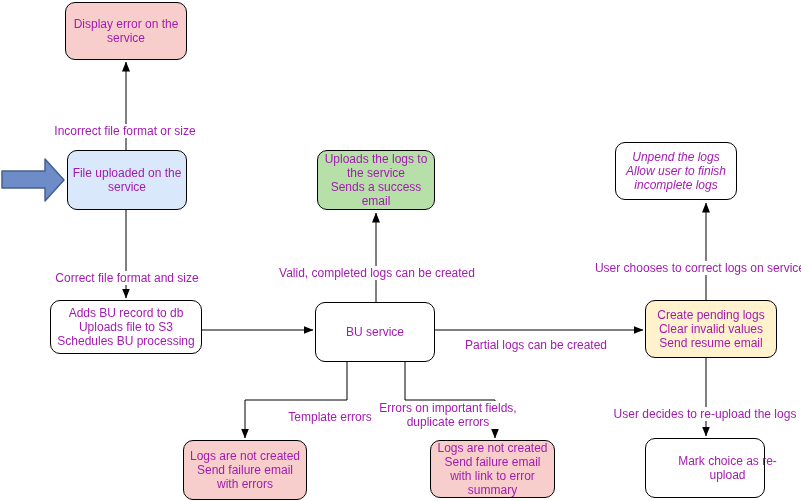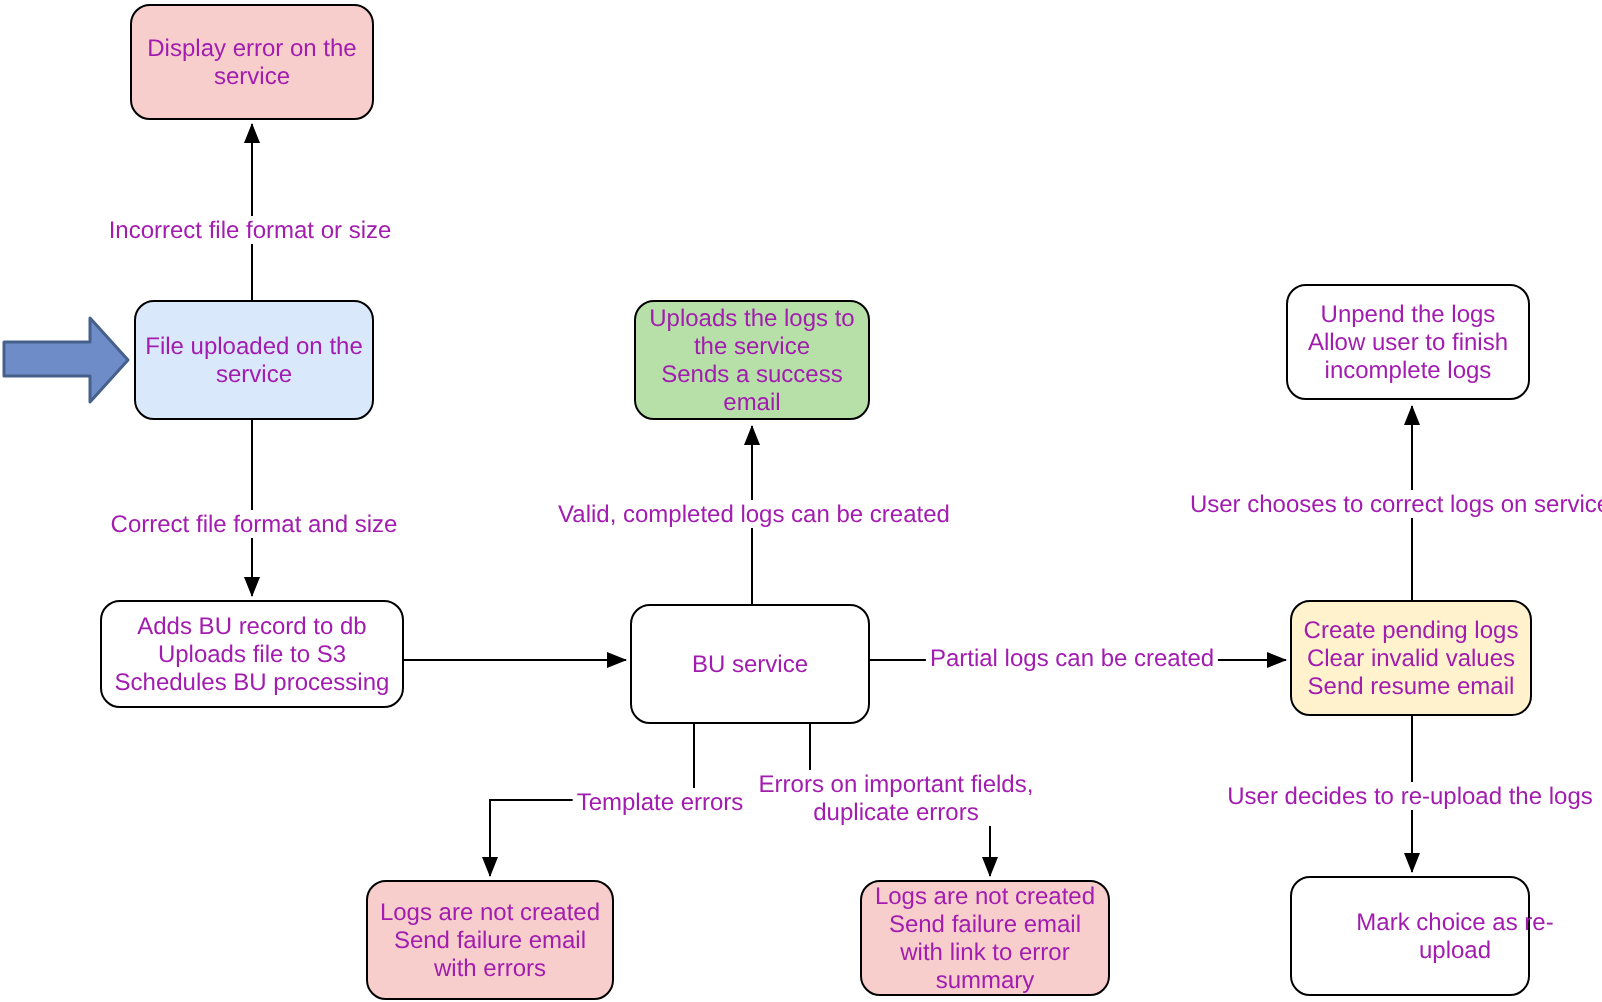--- a/index.html
+++ b/index.html
@@ -35,20 +35,21 @@
   .elabel {
     position:absolute;
     z-index:3;
     transform:translate(-50%,-50%);
     background:#FFFFFF;
     font-size:12px;
     line-height:14px;
     white-space:pre;
     text-align:center;
     padding:0 2px;
+    margin-top:16px;
   }
 </style>
 </head>
 <body>
 
 <div class="canvas">
 
   <svg class="wires" width="801" height="501" viewBox="0 0 801 501">
     <defs>
       <marker id="arrow" viewBox="0 0 10 8" refX="9.5" refY="4" markerWidth="10" markerHeight="8" orient="auto">
@@ -87,25 +88,25 @@
 Uploads file to S3
 Schedules BU processing</div>
 
   <div class="node white" style="left:315px; top:302px; width:120px; height:60px;text-align:right;">BU service</div>
 
   <div class="node green" style="left:317px; top:150px; width:118px; height:60px;">Uploads the logs to
 the service
 Sends a success
 email</div>
 
-  <div class="node yellow" style="left:645px; top:300px; width:121px; height:58px;">Create pending logs
+  <div class="node yellow" style="left:645px; top:300px; width:132px; height:58px;">Create pending logs
 Clear invalid values
 Send resume email</div>
 
-  <div class="node white" style="left:643px; top:142px; width:122px; height:58px;">Unpend the logs
+  <div class="node white" style="left:615px; top:142px; width:122px; height:58px;font-style:italic;">Unpend the logs
 Allow user to finish
 incomplete logs</div>
 
   <div class="node white" style="left:645px; top:438px; width:120px; height:60px;padding-left:45px;">Mark choice as re-
 upload</div>
 
   <div class="node pink" style="left:183px; top:440px; width:124px; height:60px;">Logs are not created
 Send failure email
 with errors</div>
 

